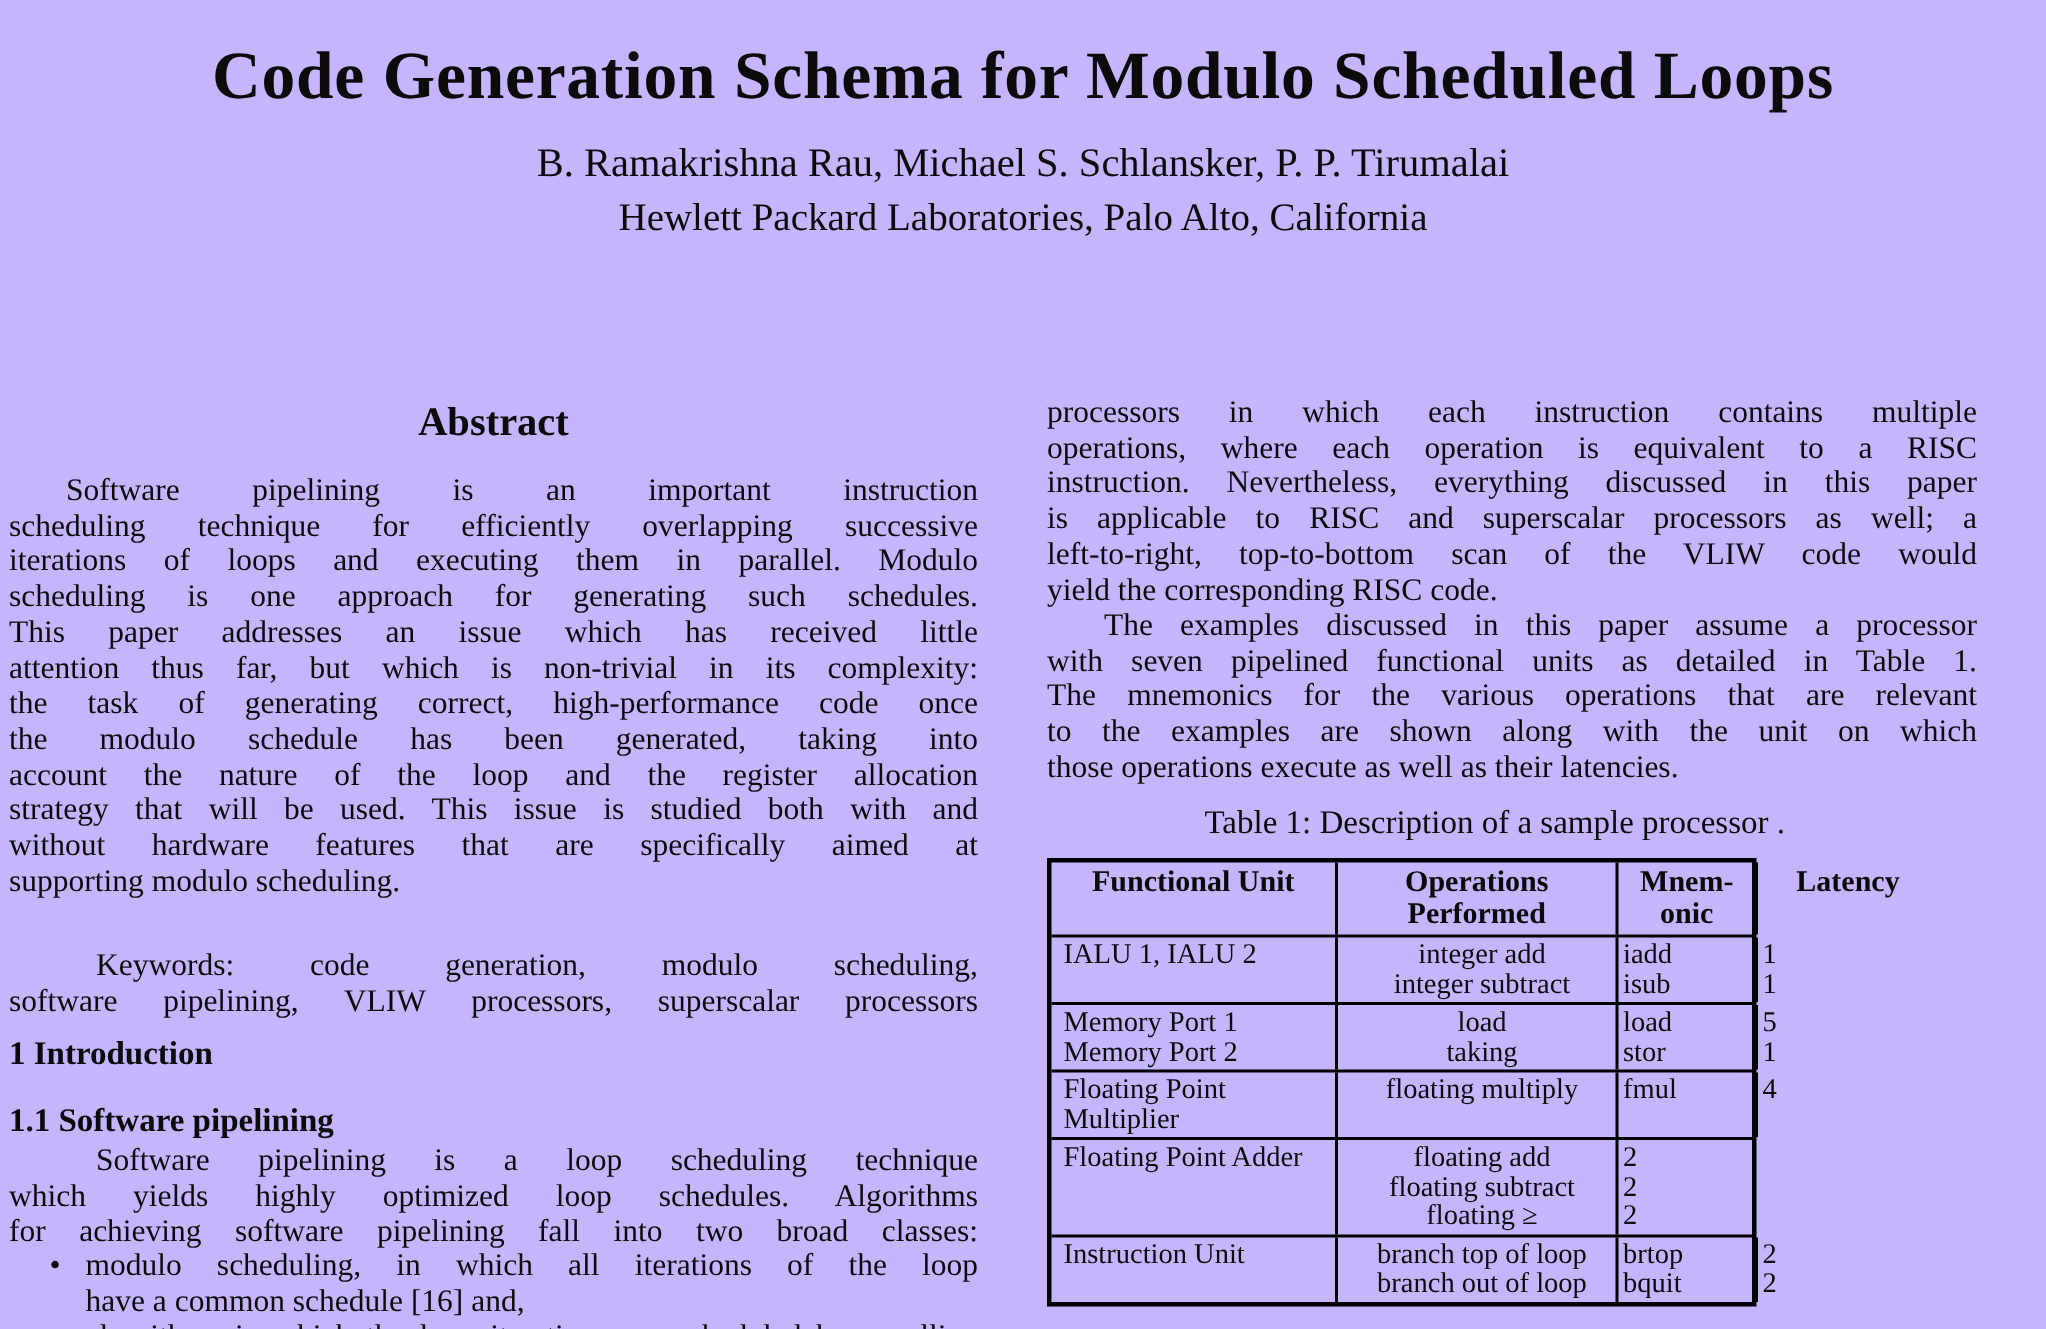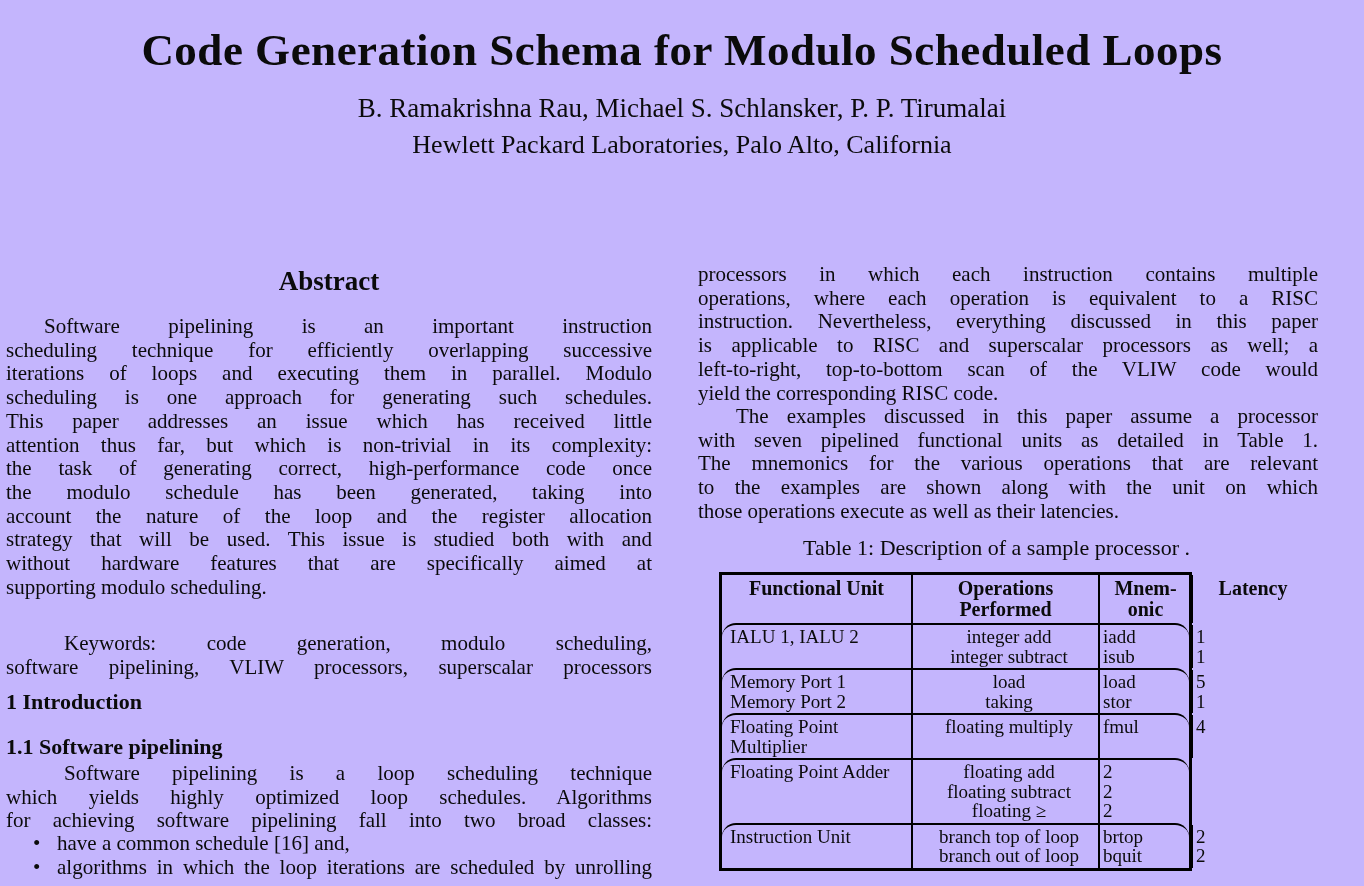--- a/index.html
+++ b/index.html
@@ -47,24 +47,23 @@
   .caption {
     position:absolute; top:535px; left:698px; width:597px;
     font-size:22px; text-align:center;
   }
 
   
   .ptable {
     position:absolute; left:698px; top:572px; width:473px;
     border:3px solid #000; box-sizing:border-box;
     font-size:19px;
-    margin-left:21px;
   }
   .trow { display:grid; grid-template-columns:191px 187px 93px 120px; }
-  .trow + .trow { border-top:2px solid #000;border-radius:14px; }
+  .trow + .trow { border-top:2px solid #000; }
   .tcell { padding:2px 3px; line-height:19.5px; box-sizing:border-box; }
   .tcell:not(:last-child) { border-right:2px solid #000; }
   .th { font-weight:bold; text-align:center; font-size:20px; line-height:21px; padding:3px 2px; }
   .cu { text-align:left; padding-left:8px; }
   .co { text-align:center; padding-left:10px; }
   .cm, .cl { }
 </style>
 </head>
 <body>
 
@@ -103,20 +102,21 @@
   <div class="block col-l indent-lg" style="top:762px">
       <div class="ln">Software pipelining is a loop scheduling technique</div>
       <div class="ln">which yields highly optimized loop schedules. Algorithms</div>
       <div class="ln">for achieving software pipelining fall into two broad classes:</div>
     </div>
 
   <div class="block col-l" style="top:832px">
     <div class="bullet-item">
       <span class="bullet-dot">•</span>
       <div>
+          <div class="ln">modulo scheduling, in which all iterations of the loop</div>
           <div class="ln ln-last">have a common schedule [16] and,</div>
         </div>
     </div>
     <div class="bullet-item">
       <span class="bullet-dot">•</span>
       <div>
           <div class="ln">algorithms in which the loop iterations are scheduled by unrolling</div>
         </div>
     </div>
   </div>

